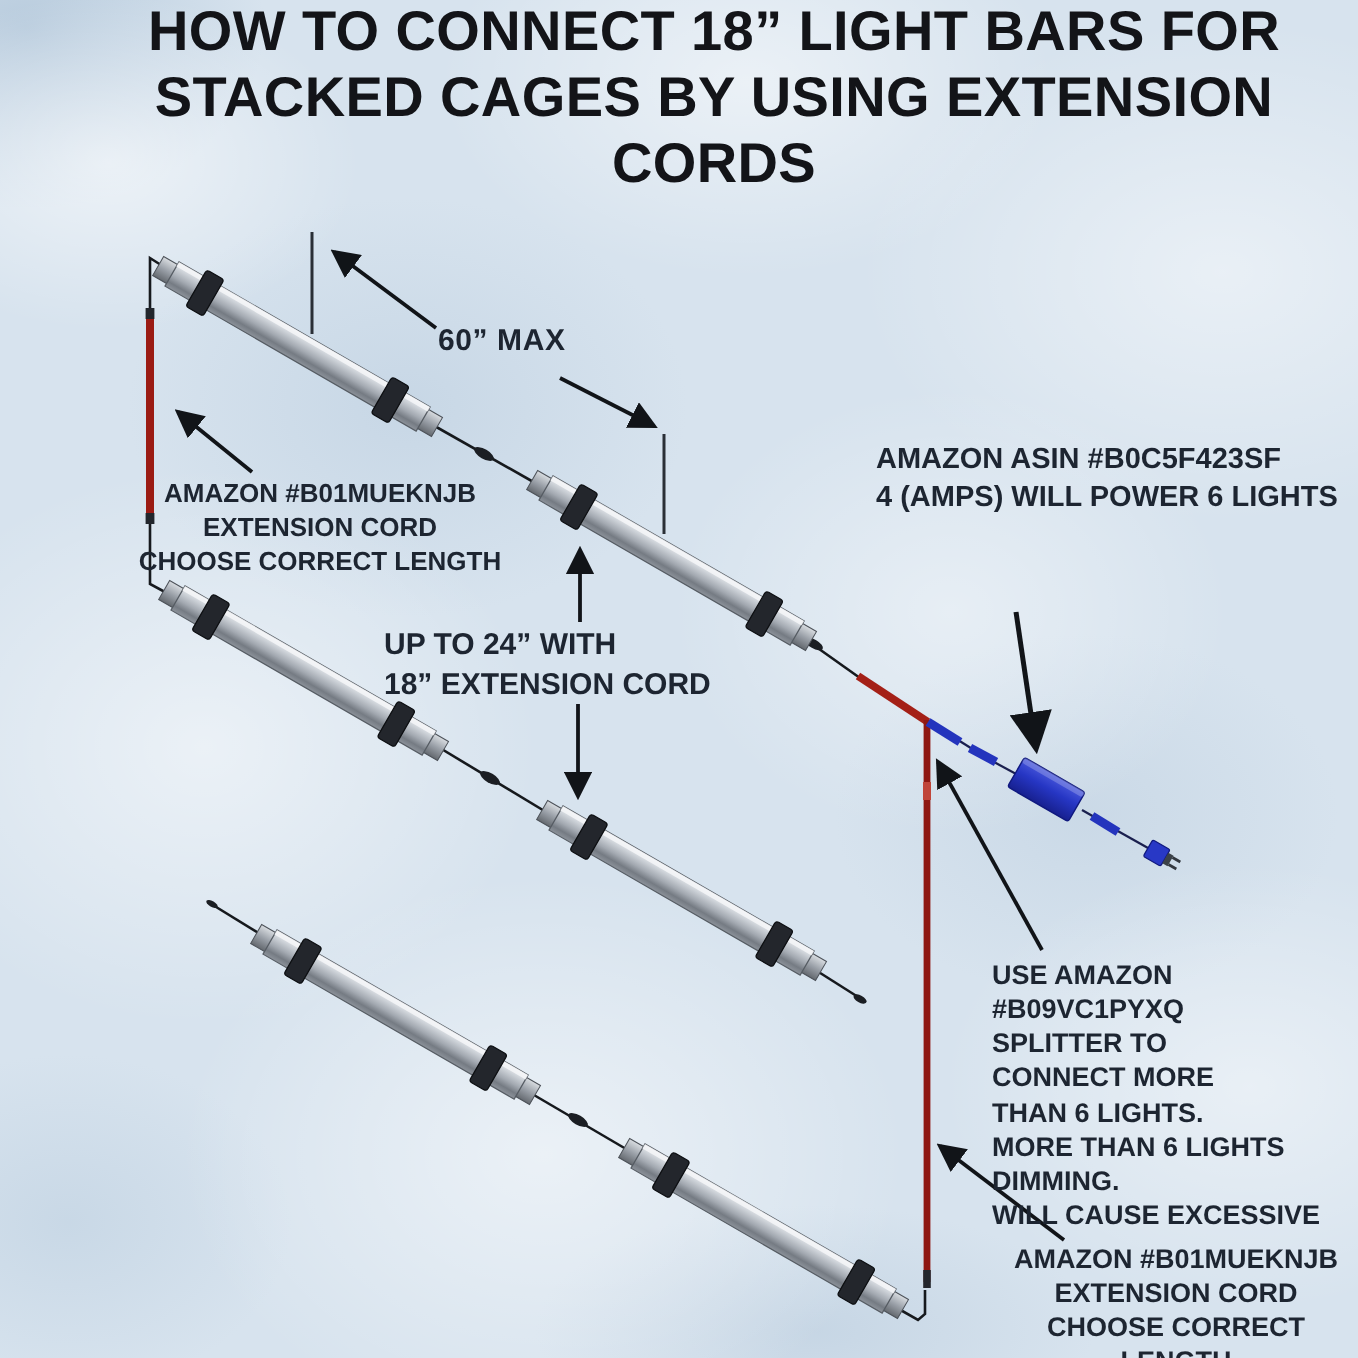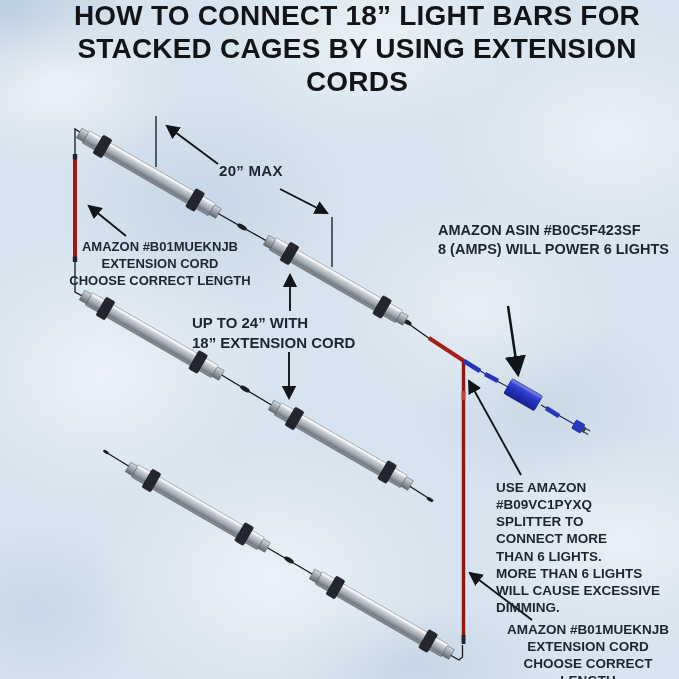--- a/index.html
+++ b/index.html
@@ -151,47 +151,47 @@
       <line x1="521" y1="475" x2="469" y2="381" marker-end="url(#ah)"></line>
       <line x1="532" y1="620" x2="470" y2="573" marker-end="url(#ah)"></line>
     </g>
   </svg>
 
   <div id="title">
     <span>HOW TO CONNECT 18” LIGHT BARS FOR</span>
     <span>STACKED CAGES BY USING EXTENSION CORDS</span>
   </div>
 
-  <div id="t-30max" class="txt">20” MAX</div>
+  <div id="t-30max" class="txt">60” MAX</div>
 
   <div id="t-leftcord" class="txt">
     <span>AMAZON #B01MUEKNJB</span>
     <span>EXTENSION CORD</span>
     <span>CHOOSE CORRECT LENGTH</span>
   </div>
 
   <div id="t-asin5" class="txt">
     <span>AMAZON ASIN #B0C5F423SF</span>
-    <span>8 (AMPS) WILL POWER 6 LIGHTS</span>
+    <span>4 (AMPS) WILL POWER 6 LIGHTS</span>
   </div>
 
 
   <div id="t-up24" class="txt">
     <span>UP TO 24” WITH</span>
     <span>18” EXTENSION CORD</span>
   </div>
 
   <div id="t-splitter" class="txt">
     <span>USE AMAZON #B09VC1PYXQ</span>
     <span> SPLITTER TO</span>
     <span>CONNECT MORE</span>
     <span>THAN 6 LIGHTS.</span>
     <span>MORE THAN 6 LIGHTS</span>
+    <span>DIMMING.</span>
     <span>WILL CAUSE EXCESSIVE</span>
-    <span>DIMMING.</span>
   </div>
 
   <div id="t-rightcord" class="txt">
     <span>AMAZON #B01MUEKNJB</span>
     <span>EXTENSION CORD</span>
     <span>CHOOSE CORRECT LENGTH</span>
   </div>
 
 </div>
 

